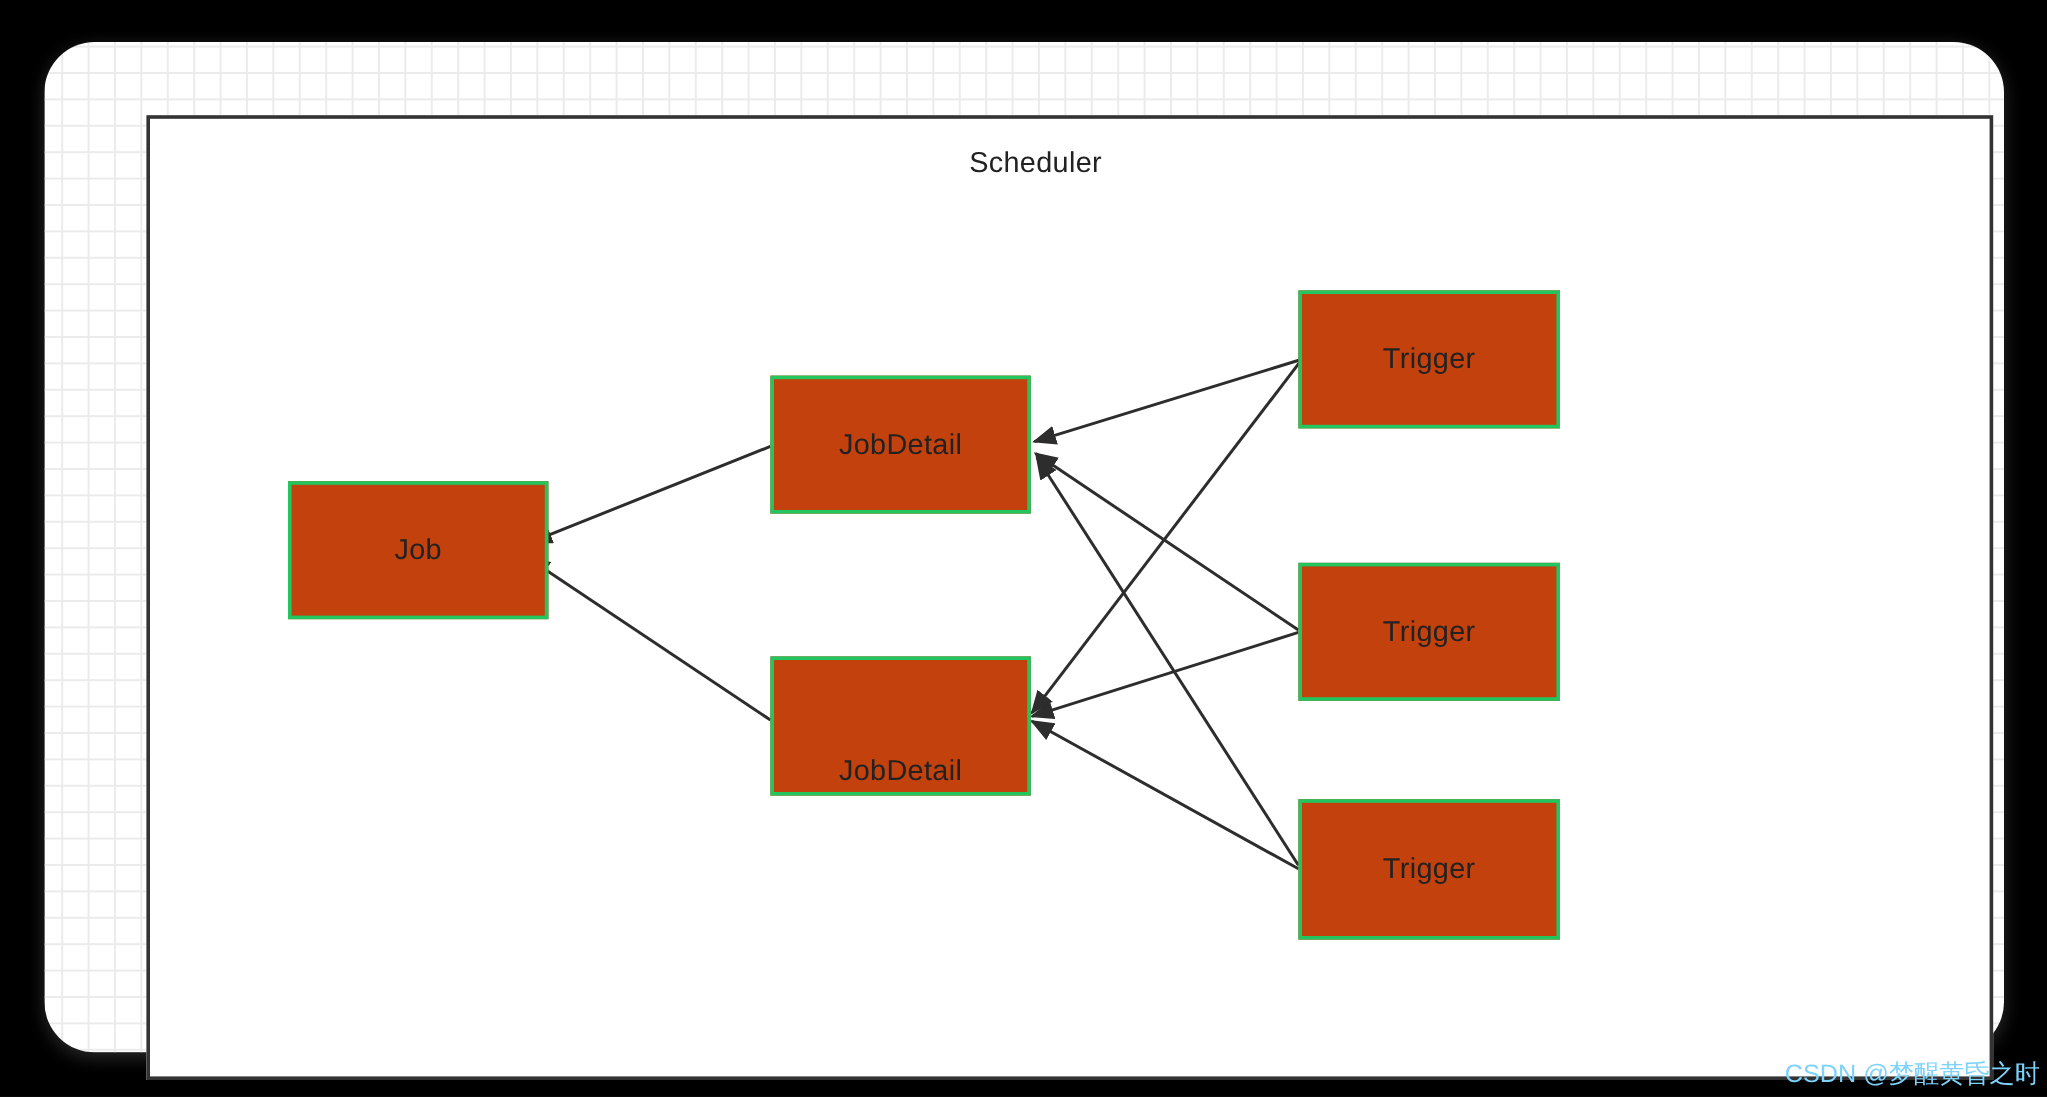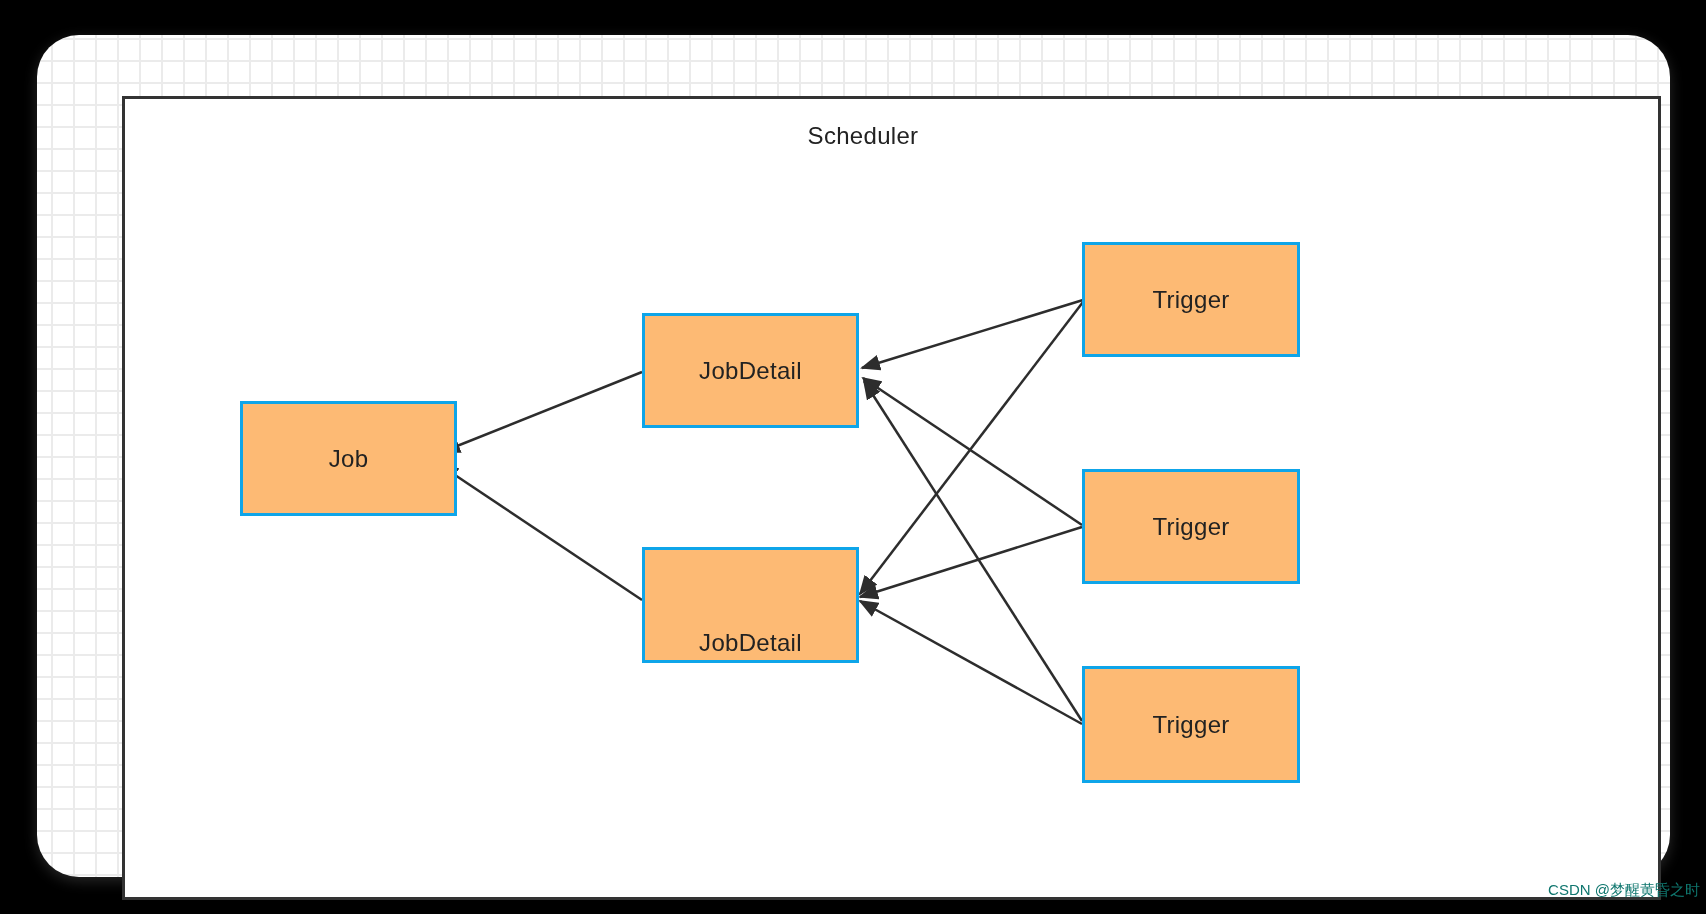--- a/index.html
+++ b/index.html
@@ -30,29 +30,29 @@
 
   .title{
     position:absolute;left:863px;top:136px;transform:translate(-50%,-50%);
     font-size:24px;color:#222222;letter-spacing:0.3px;white-space:nowrap;
   }
 
   .edges{position:absolute;left:0;top:0;pointer-events:none;}
 
   .node{
     position:absolute;box-sizing:border-box;
-    background:#fdba74;border:3px solid #0ea5e9;
+    background:#c2410c;border:3px solid #22c55e;
     display:flex;align-items:center;justify-content:center;
     font-size:24px;color:#222222;letter-spacing:0.3px;
   }
   .node.label-bottom{align-items:flex-end;padding-bottom:3px;}
 
   .watermark{
     position:absolute;right:6px;top:881px;
-    font-size:15px;color:#0f766e;white-space:nowrap;
+    font-size:21px;color:#7dd3fc;white-space:nowrap;
   }
 </style>
 </head>
 <body>
 
 <div class="stage">
 
   <div class="paper">
     <div class="scheduler-rect"></div>
   </div>

